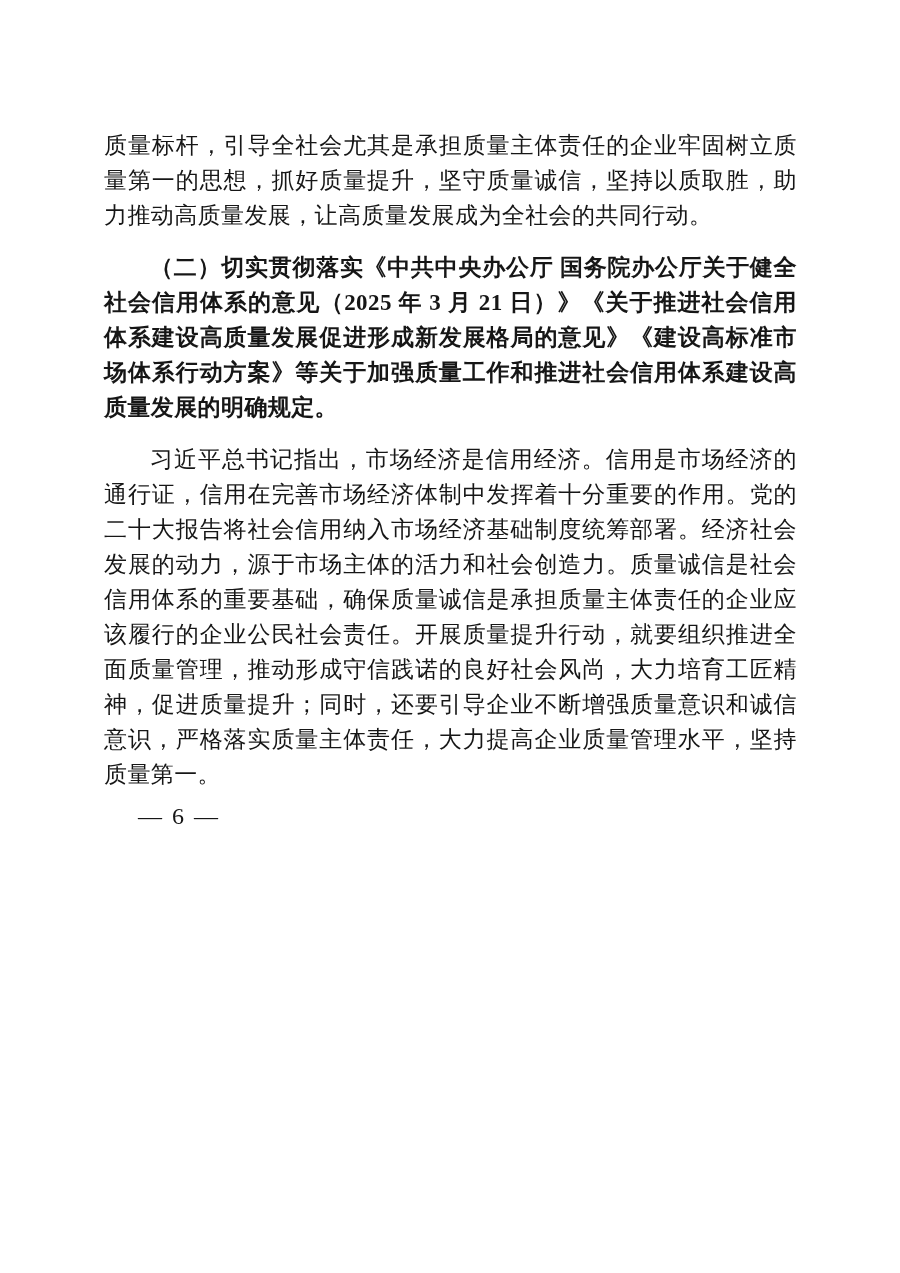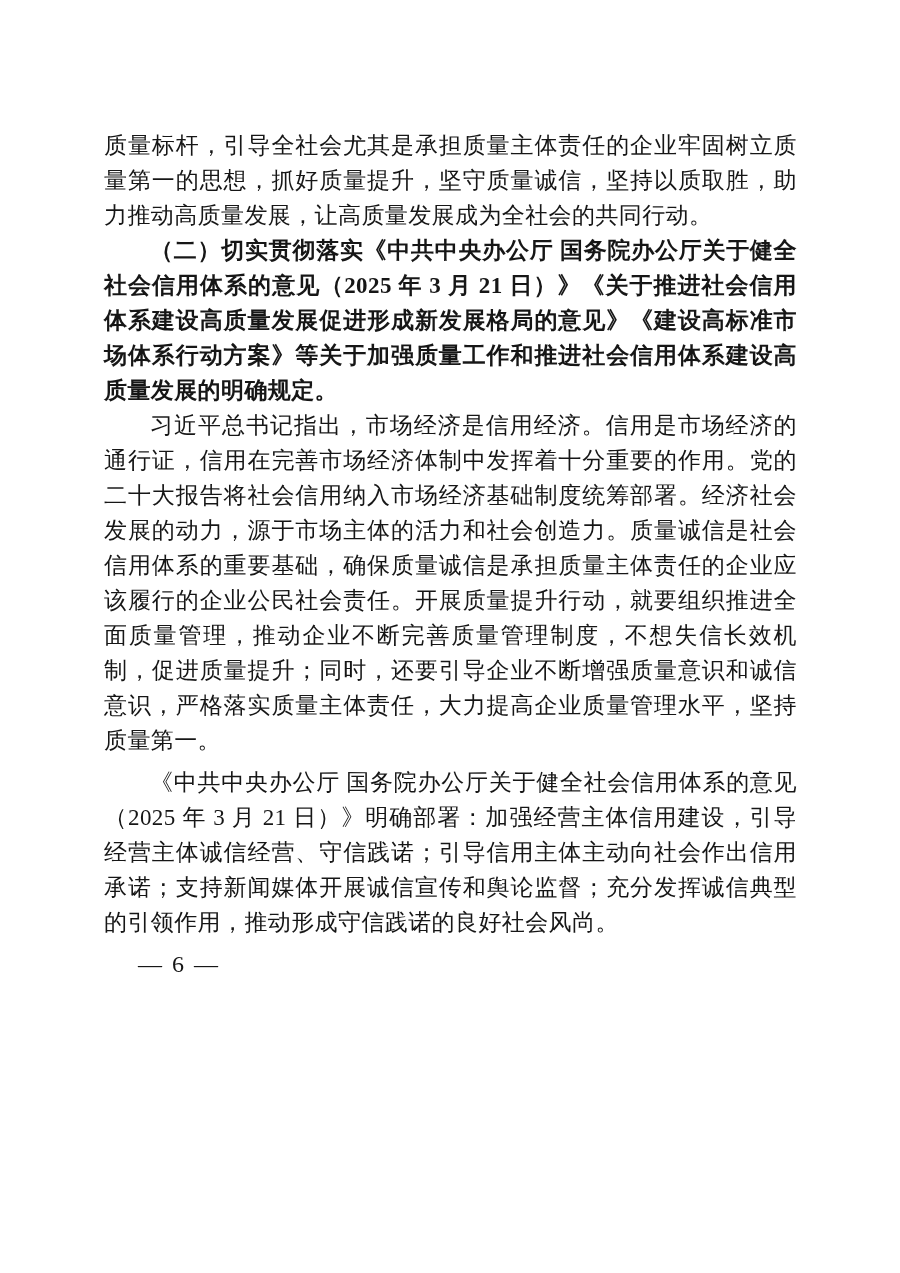--- a/index.html
+++ b/index.html
@@ -24,20 +24,21 @@
   .content p.para {
     margin: 0;
     font-size: 23px;
     line-height: 35px;
     text-align: justify;
     letter-spacing: 0.4px;
     word-break: break-all;
   }
   .content p.para.indent {
     text-indent: 2em;
+    margin-top: 17px;
   }
   .content p.para.bold {
     font-weight: 700;
   }
   
   .content p.para:nth-of-type(4),
   .content p.para:nth-of-type(5) {
     margin-top: 7px;
   }
   .page-number {
@@ -48,17 +49,16 @@
     letter-spacing: 2px;
   }
 </style>
 </head>
 <body>
 
 <div class="page">
   <div class="content" id="content">
       <p class="para">质量标杆，引导全社会尤其是承担质量主体责任的企业牢固树立质量第一的思想，抓好质量提升，坚守质量诚信，坚持以质取胜，助力推动高质量发展，让高质量发展成为全社会的共同行动。</p>
       <p class="para indent bold">（二）切实贯彻落实《中共中央办公厅 国务院办公厅关于健全社会信用体系的意见（2025 年 3 月 21 日）》《关于推进社会信用体系建设高质量发展促进形成新发展格局的意见》《建设高标准市场体系行动方案》等关于加强质量工作和推进社会信用体系建设高质量发展的明确规定。</p>
-      <p class="para indent">习近平总书记指出，市场经济是信用经济。信用是市场经济的通行证，信用在完善市场经济体制中发挥着十分重要的作用。党的二十大报告将社会信用纳入市场经济基础制度统筹部署。经济社会发展的动力，源于市场主体的活力和社会创造力。质量诚信是社会信用体系的重要基础，确保质量诚信是承担质量主体责任的企业应该履行的企业公民社会责任。开展质量提升行动，就要组织推进全面质量管理，推动企业不断完善质量管理制度，不想失信长效机制，促进质量提升；同时，还要引导企业不断增强质量意识和诚信意识，严格落实质量主体责任，大力提高企业质量管理水平，坚持质量第一。</p>
-      <p class="para indent">《中共中央办公厅 国务院办公厅关于健全社会信用体系的意见（2025 年 3 月 21 日）》明确部署：加强经营主体信用建设，引导经营主体诚信经营、守信践诺；引导信用主体主动向社会作出信用承诺；支持新闻媒体开展诚信宣传和舆论监督；充分发挥诚信典型的引领作用，推动形成守信践诺的良好社会风尚。</p>
+      <p class="para indent">习近平总书记指出，市场经济是信用经济。信用是市场经济的通行证，信用在完善市场经济体制中发挥着十分重要的作用。党的二十大报告将社会信用纳入市场经济基础制度统筹部署。经济社会发展的动力，源于市场主体的活力和社会创造力。质量诚信是社会信用体系的重要基础，确保质量诚信是承担质量主体责任的企业应该履行的企业公民社会责任。开展质量提升行动，就要组织推进全面质量管理，推动形成守信践诺的良好社会风尚，大力培育工匠精神，促进质量提升；同时，还要引导企业不断增强质量意识和诚信意识，严格落实质量主体责任，大力提高企业质量管理水平，坚持质量第一。</p>
     </div>
   <div class="page-number">— 6 —</div>
 </div>
 
 </body></html>

